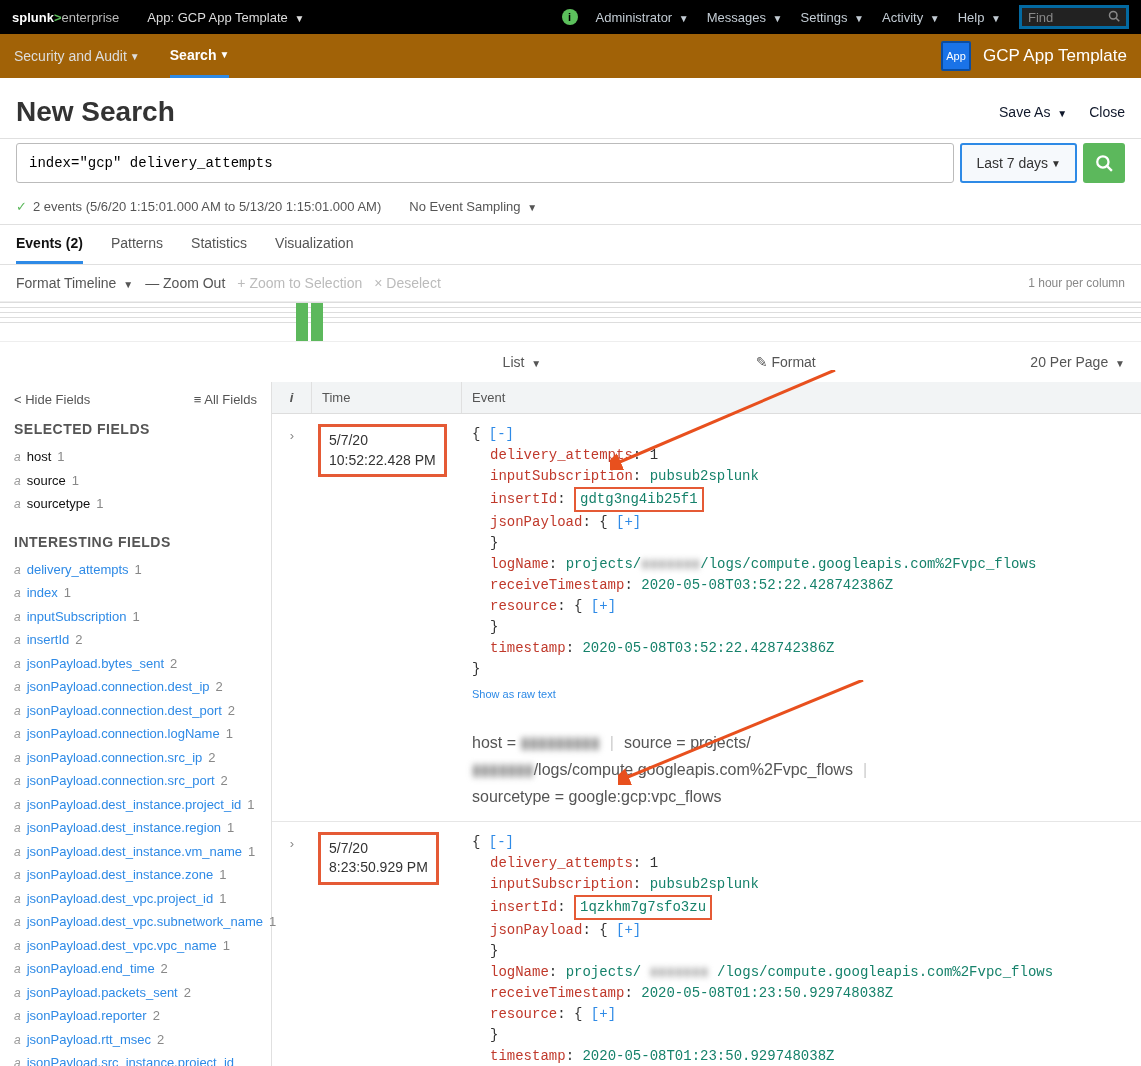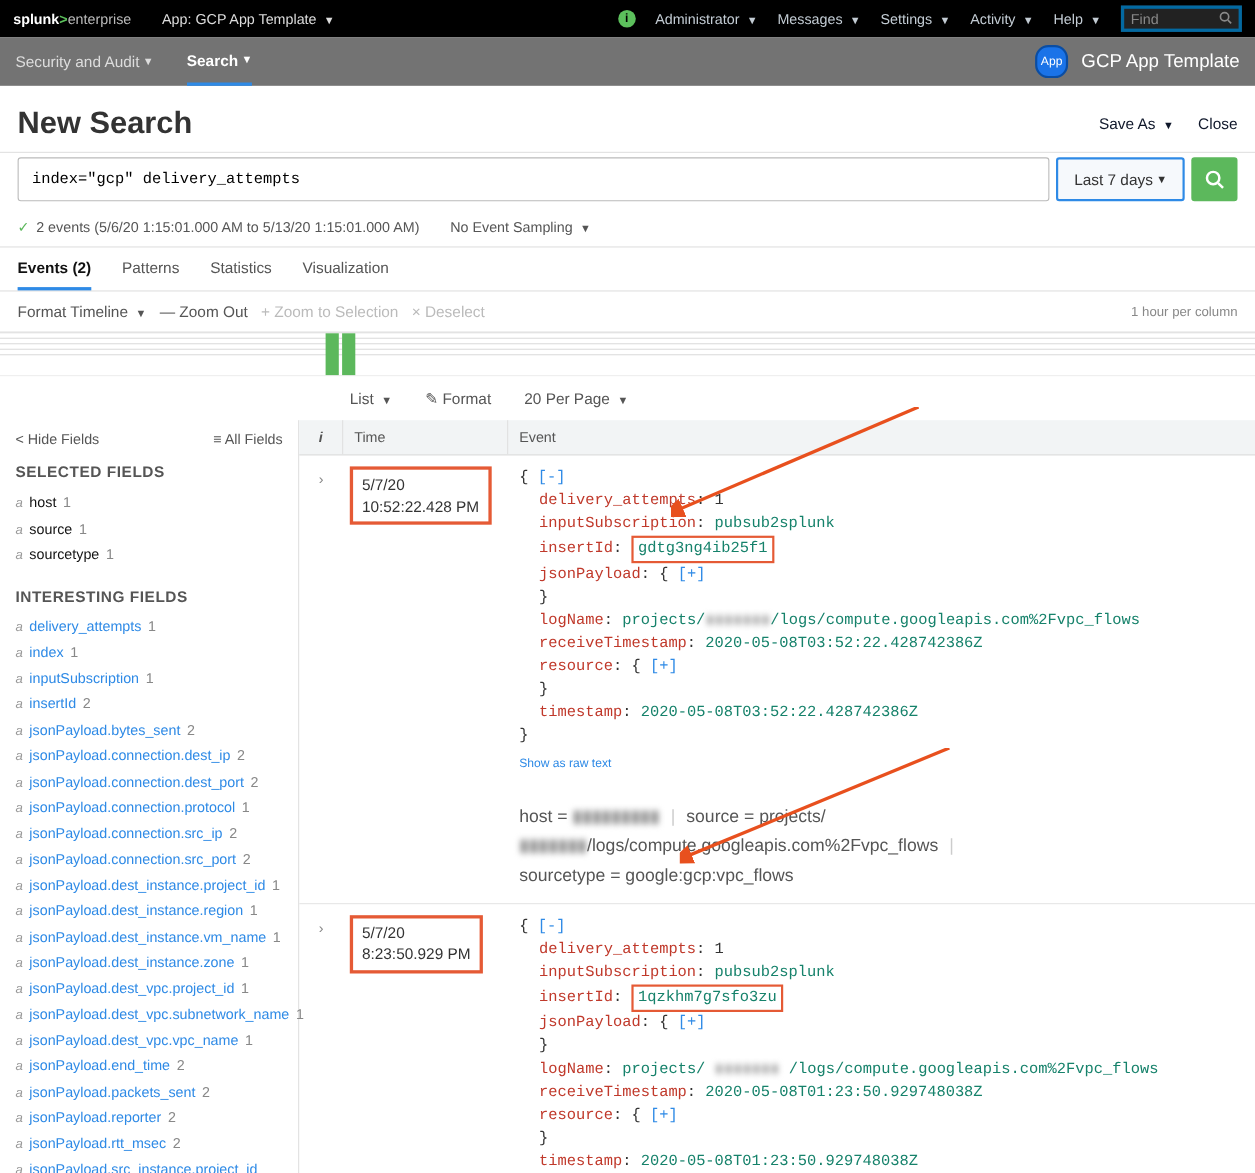--- a/index.html
+++ b/index.html
@@ -12,25 +12,25 @@
 .logo .gt { color: #5cc05c; }
 .logo .ent { color: #bbb; font-weight: normal; }
 .app-label { margin-left: 28px; color: #ddd; }
 .topbar-right { margin-left: auto; display: flex; align-items: center; gap: 18px; }
 .topbar-right .item { cursor: pointer; }
 .info-icon { display:inline-flex; width:16px; height:16px; border-radius:50%; background:#5cc05c; color:#000; align-items:center; justify-content:center; font-size:11px; font-weight:bold; }
 .find-box { background:#222; border:3px solid #0369a1; height:24px; width:110px; display:flex; align-items:center; padding:0 6px; color:#888; justify-content:space-between; }
 .find-box .mag { color:#888; }
 
 
-.subbar { background:#737373; color:#ddd; height:44px; display:flex; align-items:center; padding:0 14px; gap:30px; font-size:14px; }
+.subbar { background:#a16207; color:#ddd; height:44px; display:flex; align-items:center; padding:0 14px; gap:30px; font-size:14px; }
 .subbar .tab { cursor:pointer; display:flex; align-items:center; height:100%; }
 .subbar .tab.active { color:#fff; font-weight:600; border-bottom:3px solid #2e8ae6; }
 .subbar .right { margin-left:auto; display:flex; align-items:center; gap:12px; }
-.app-icon { width:30px; height:30px; background:#1a73e8; border-radius:12px; color:#fff; display:flex; align-items:center; justify-content:center; font-size:11px; border:2px solid #0a4da3; }
+.app-icon { width:30px; height:30px; background:#1a73e8; border-radius:2px; color:#fff; display:flex; align-items:center; justify-content:center; font-size:11px; border:2px solid #0a4da3; }
 .app-name { color:#fff; font-size:17px; }
 
 
 .page-head { display:flex; align-items:center; padding:18px 16px 10px; border-bottom:1px solid #e0e0e0; }
 .page-title { font-size:28px; font-weight:600; color:#333; }
 .page-head .right { margin-left:auto; display:flex; gap:22px; font-size:14px; color:#0f172a; }
 
 
 .search-row { display:flex; padding:4px 16px 10px; gap:6px; align-items:stretch; }
 .search-input { flex:1; border:1px solid #bbb; border-radius:3px; padding:10px 12px; font-family: "Courier New", monospace; font-size:14px; background:#fff; }
@@ -54,21 +54,21 @@
 .timeline-ctl .disabled { color:#bbb; }
 .timeline-ctl .right { margin-left:auto; font-size:12px; color:#888; }
 
 
 .timeline { height:40px; position:relative; border-bottom:1px solid #eee; }
 .timeline .line { border-top:1px solid #ddd; height:5px; }
 .timeline .bars { position:absolute; left:296px; top:0; height:100%; display:flex; gap:3px; align-items:flex-end; }
 .timeline .bar { width:12px; height:38px; background:#5cb85c; }
 
 
-.format-row { display:flex; gap:30px; padding:12px 16px; font-size:14px; color:#555; align-items:center; justify-content:flex-start; }
+.format-row { display:flex; gap:30px; padding:12px 16px; font-size:14px; color:#555; align-items:center; justify-content:space-between; }
 .format-row .spacer272 { width:272px; }
 
 
 .main { display:flex; }
 .fields-panel { width:272px; padding:10px 14px; border-right:1px solid #e0e0e0; font-size:13px; }
 .fields-head { display:flex; justify-content:space-between; margin-bottom:14px; color:#555; }
 .fields-section-title { font-size:14px; font-weight:bold; color:#555; letter-spacing:0.5px; margin:8px 0; }
 .field-item { display:flex; align-items:baseline; gap:6px; padding:2px 0; line-height:1.5; }
 .field-item .a { color:#999; font-style:italic; font-size:12px; }
 .field-item .name { color:#2e8ae6; cursor:pointer; }
@@ -266,21 +266,21 @@
           <span class="name">jsonPayload.connection.dest_ip</span> 
           <span class="count">2</span>
         </div>
         <div class="field-item">
           <span class="a">a</span> 
           <span class="name">jsonPayload.connection.dest_port</span> 
           <span class="count">2</span>
         </div>
         <div class="field-item">
           <span class="a">a</span> 
-          <span class="name">jsonPayload.connection.protocol</span> 
+          <span class="name">jsonPayload.connection.logName</span> 
           <span class="count">1</span>
         </div>
         <div class="field-item">
           <span class="a">a</span> 
           <span class="name">jsonPayload.connection.src_ip</span> 
           <span class="count">2</span>
         </div>
         <div class="field-item">
           <span class="a">a</span> 
           <span class="name">jsonPayload.connection.src_port</span> 

